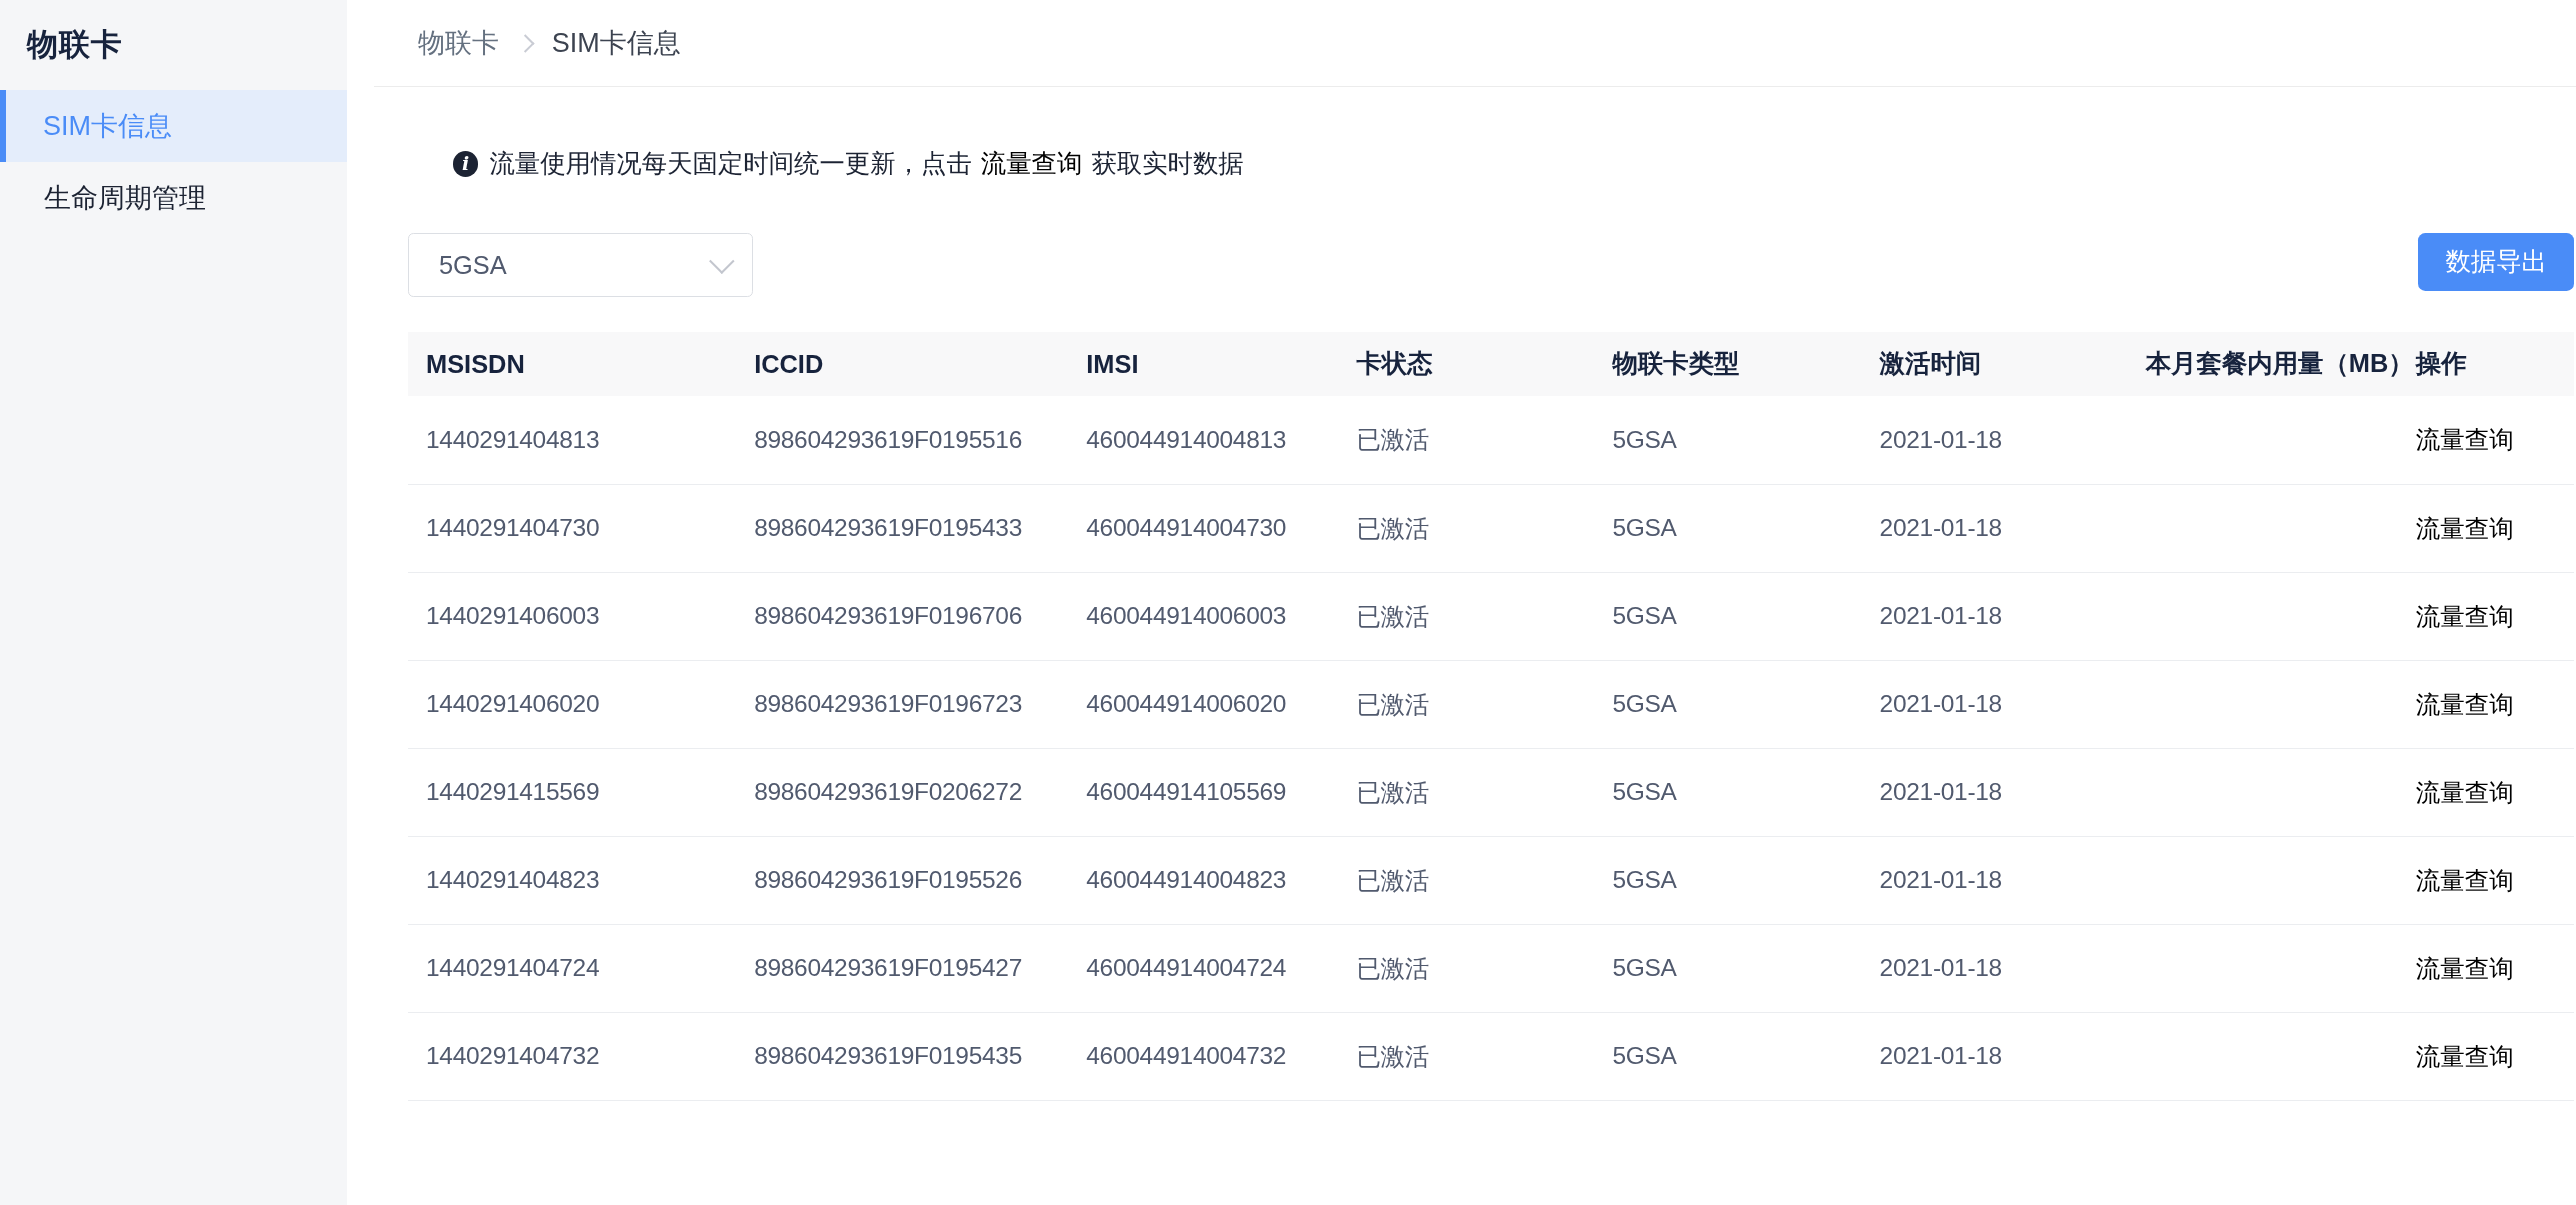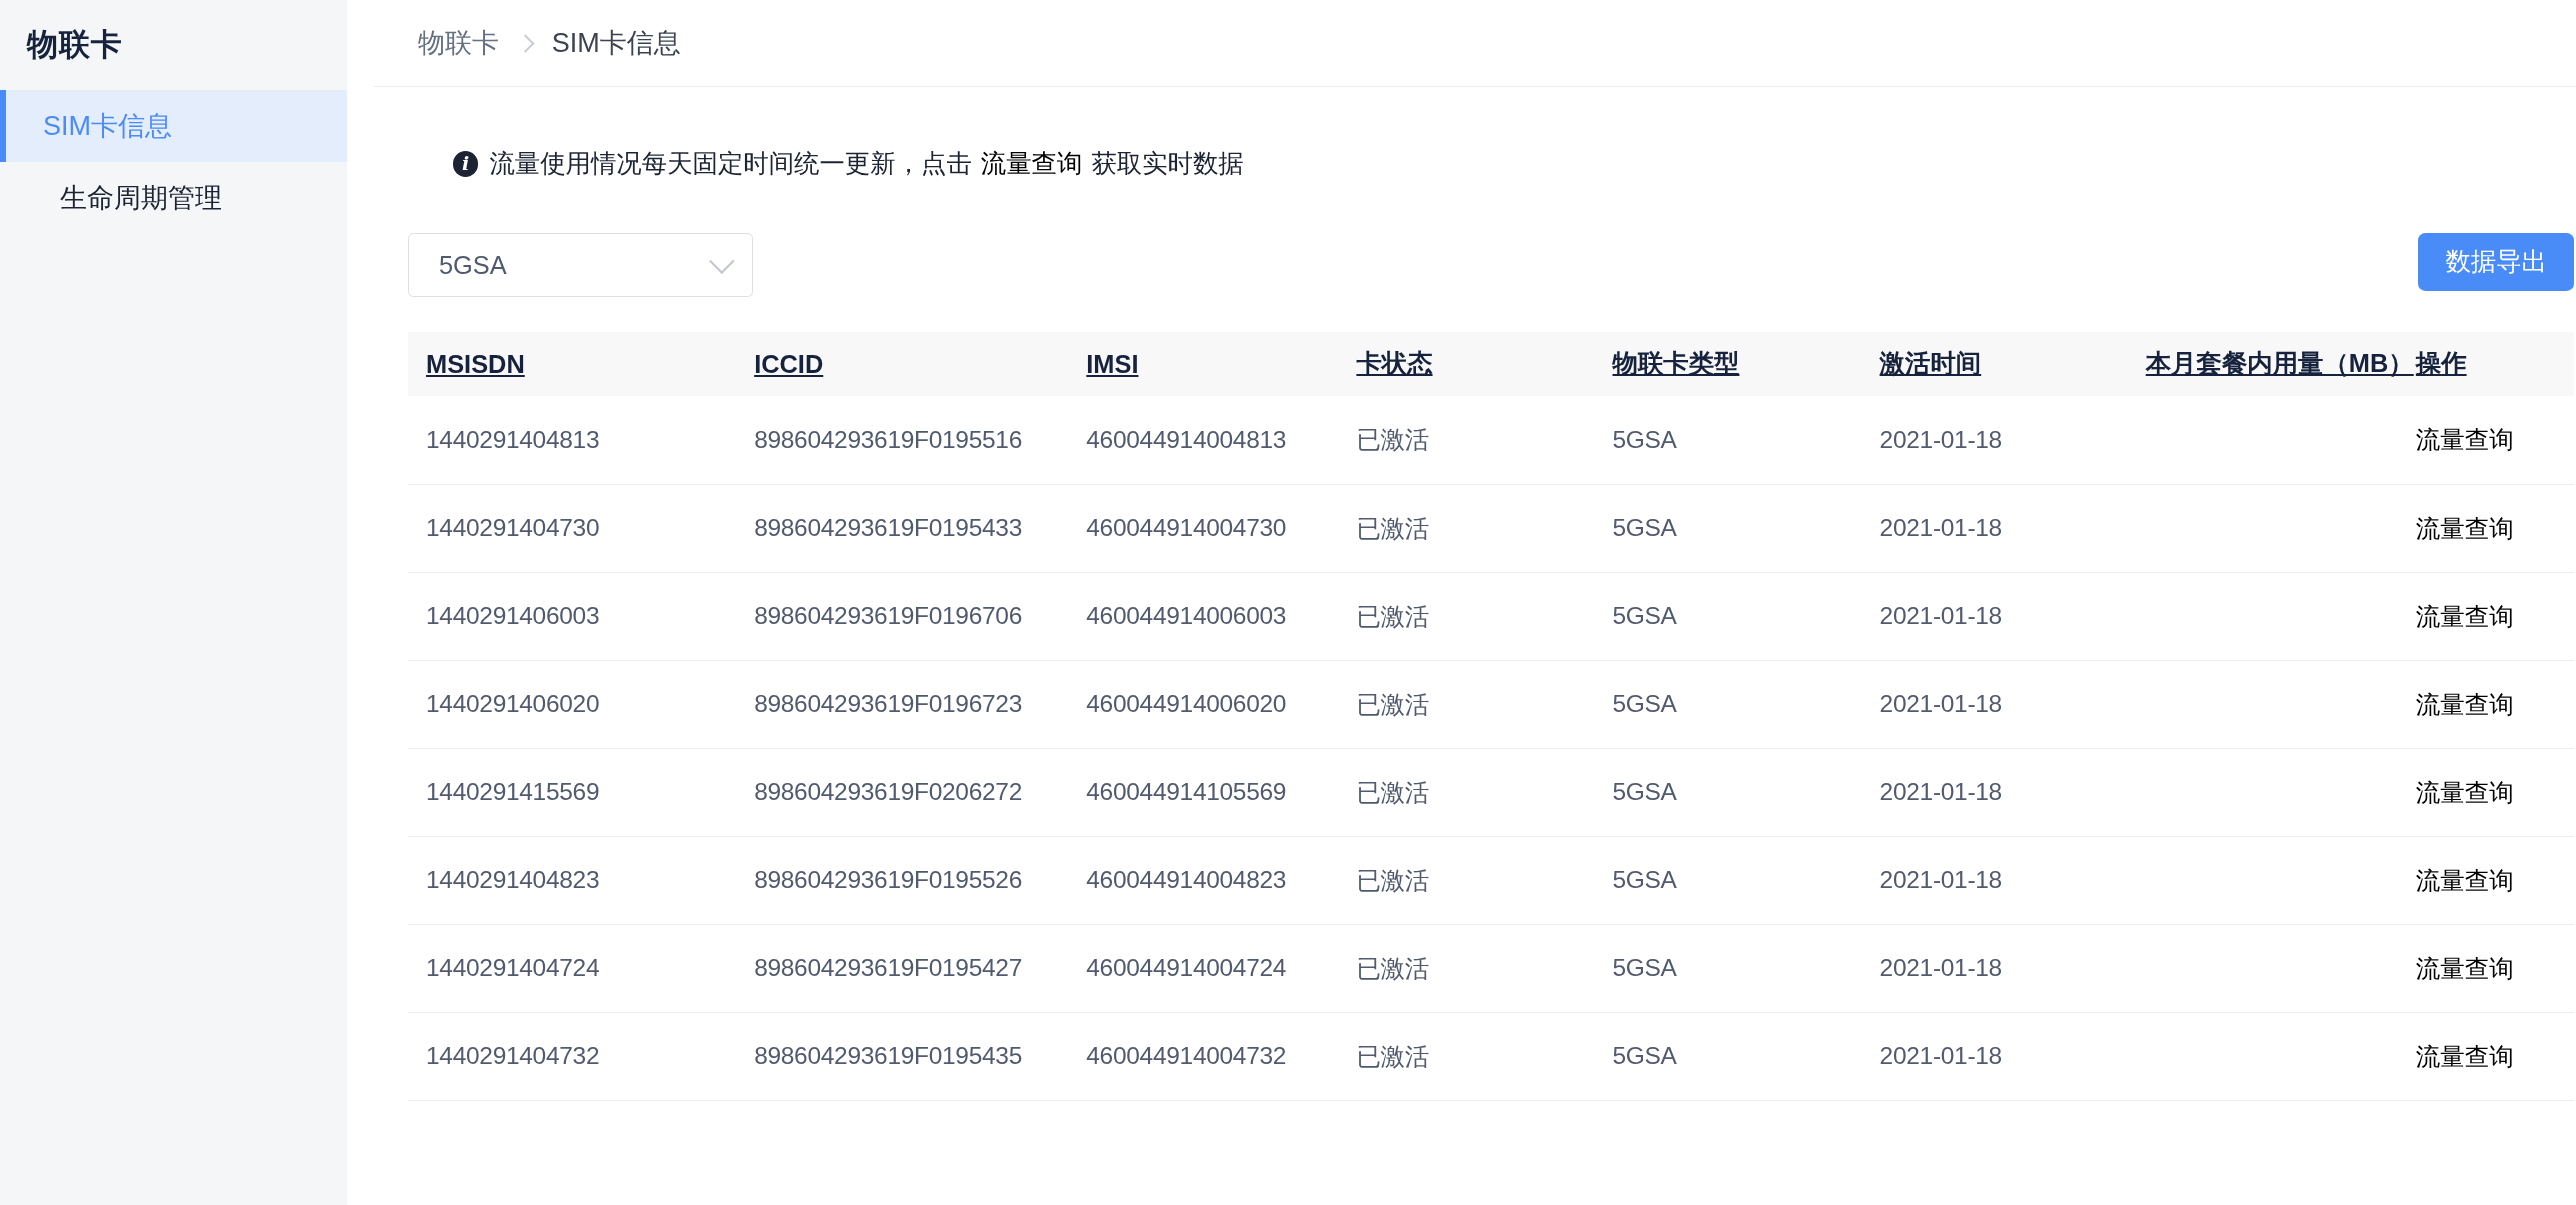--- a/index.html
+++ b/index.html
@@ -15,21 +15,21 @@
   .sidebar {
     width: 347px; height: 1205px; flex: 0 0 347px;
     background: #f5f6f8;
   }
   .sidebar-title {
     height: 90px; padding: 23.6px 0 0 27px;
     font-size: 31px; font-weight: bold; color: #17233d;
     letter-spacing: 0.9px;
   }
   .menu-item {
-    height: 72px; line-height: 72px; padding-left: 60px;
+    height: 72px; line-height: 72px; padding-left: 44px;
     font-size: 27px; color: #1c2333; cursor: pointer;
     position: relative;
   }
   .menu-item.active {
     background: #e4edfb; color: #4a8cf7;
     padding-left: 37px; border-left: 6.4px solid #4a8cf7;
   }
 
   
   .main { flex: 1 1 auto; display: flex; flex-direction: column; }
@@ -94,21 +94,20 @@
   
   .sim-table {
     margin-top: 35px; width: 2166px;
     border-collapse: collapse; table-layout: fixed;
   }
   .sim-table th {
     height: 64px; background: #f8f8f9;
     text-align: left; padding: 0 0 0 18px;
     font-size: 25.4px; font-weight: bold; color: #17233d;
     white-space: nowrap;
-    text-decoration: underline;
   }
   .sim-table td {
     height: 88px; padding: 0 0 0 18px;
     border-bottom: 1.8px solid #ebedf0;
     font-size: 24.5px; color: #515a6e; letter-spacing: -0.3px;
     white-space: nowrap; background: #ffffff;
   }
   .sim-table td .link { letter-spacing: 0; }
 </style>
 </head>

